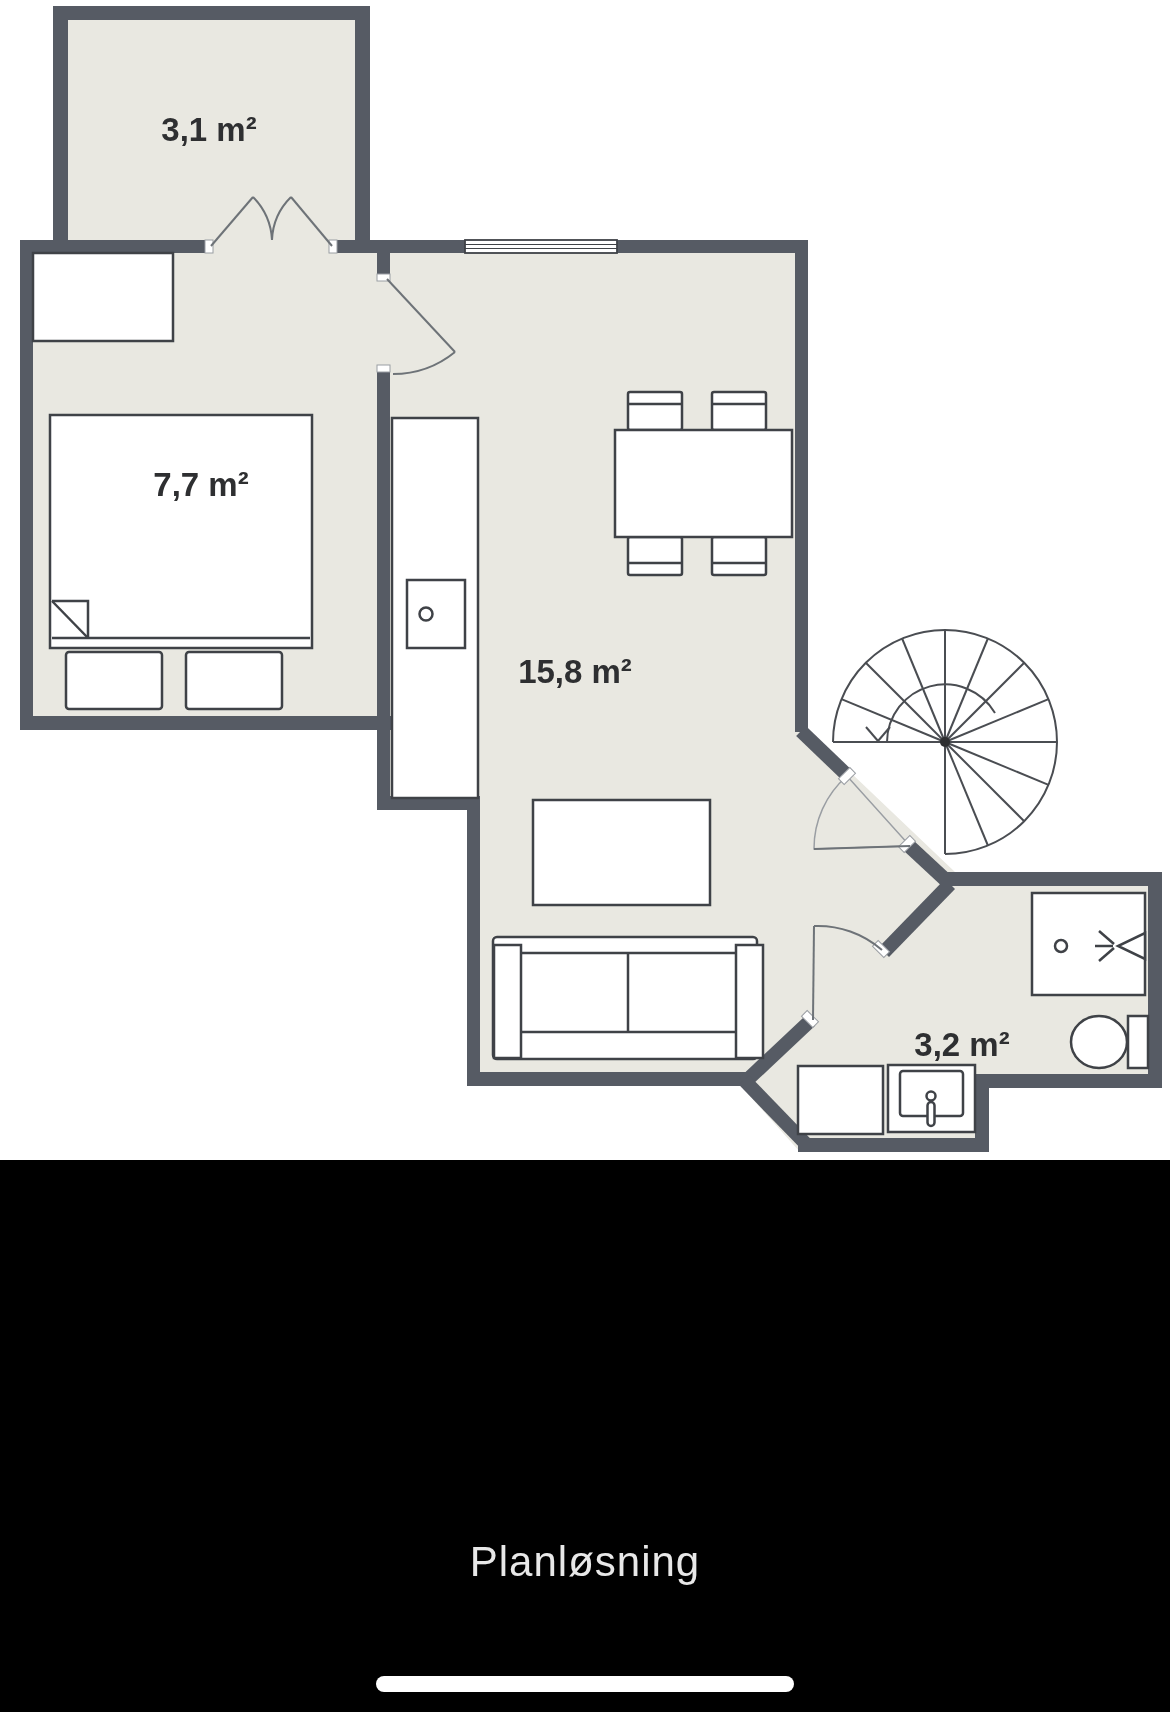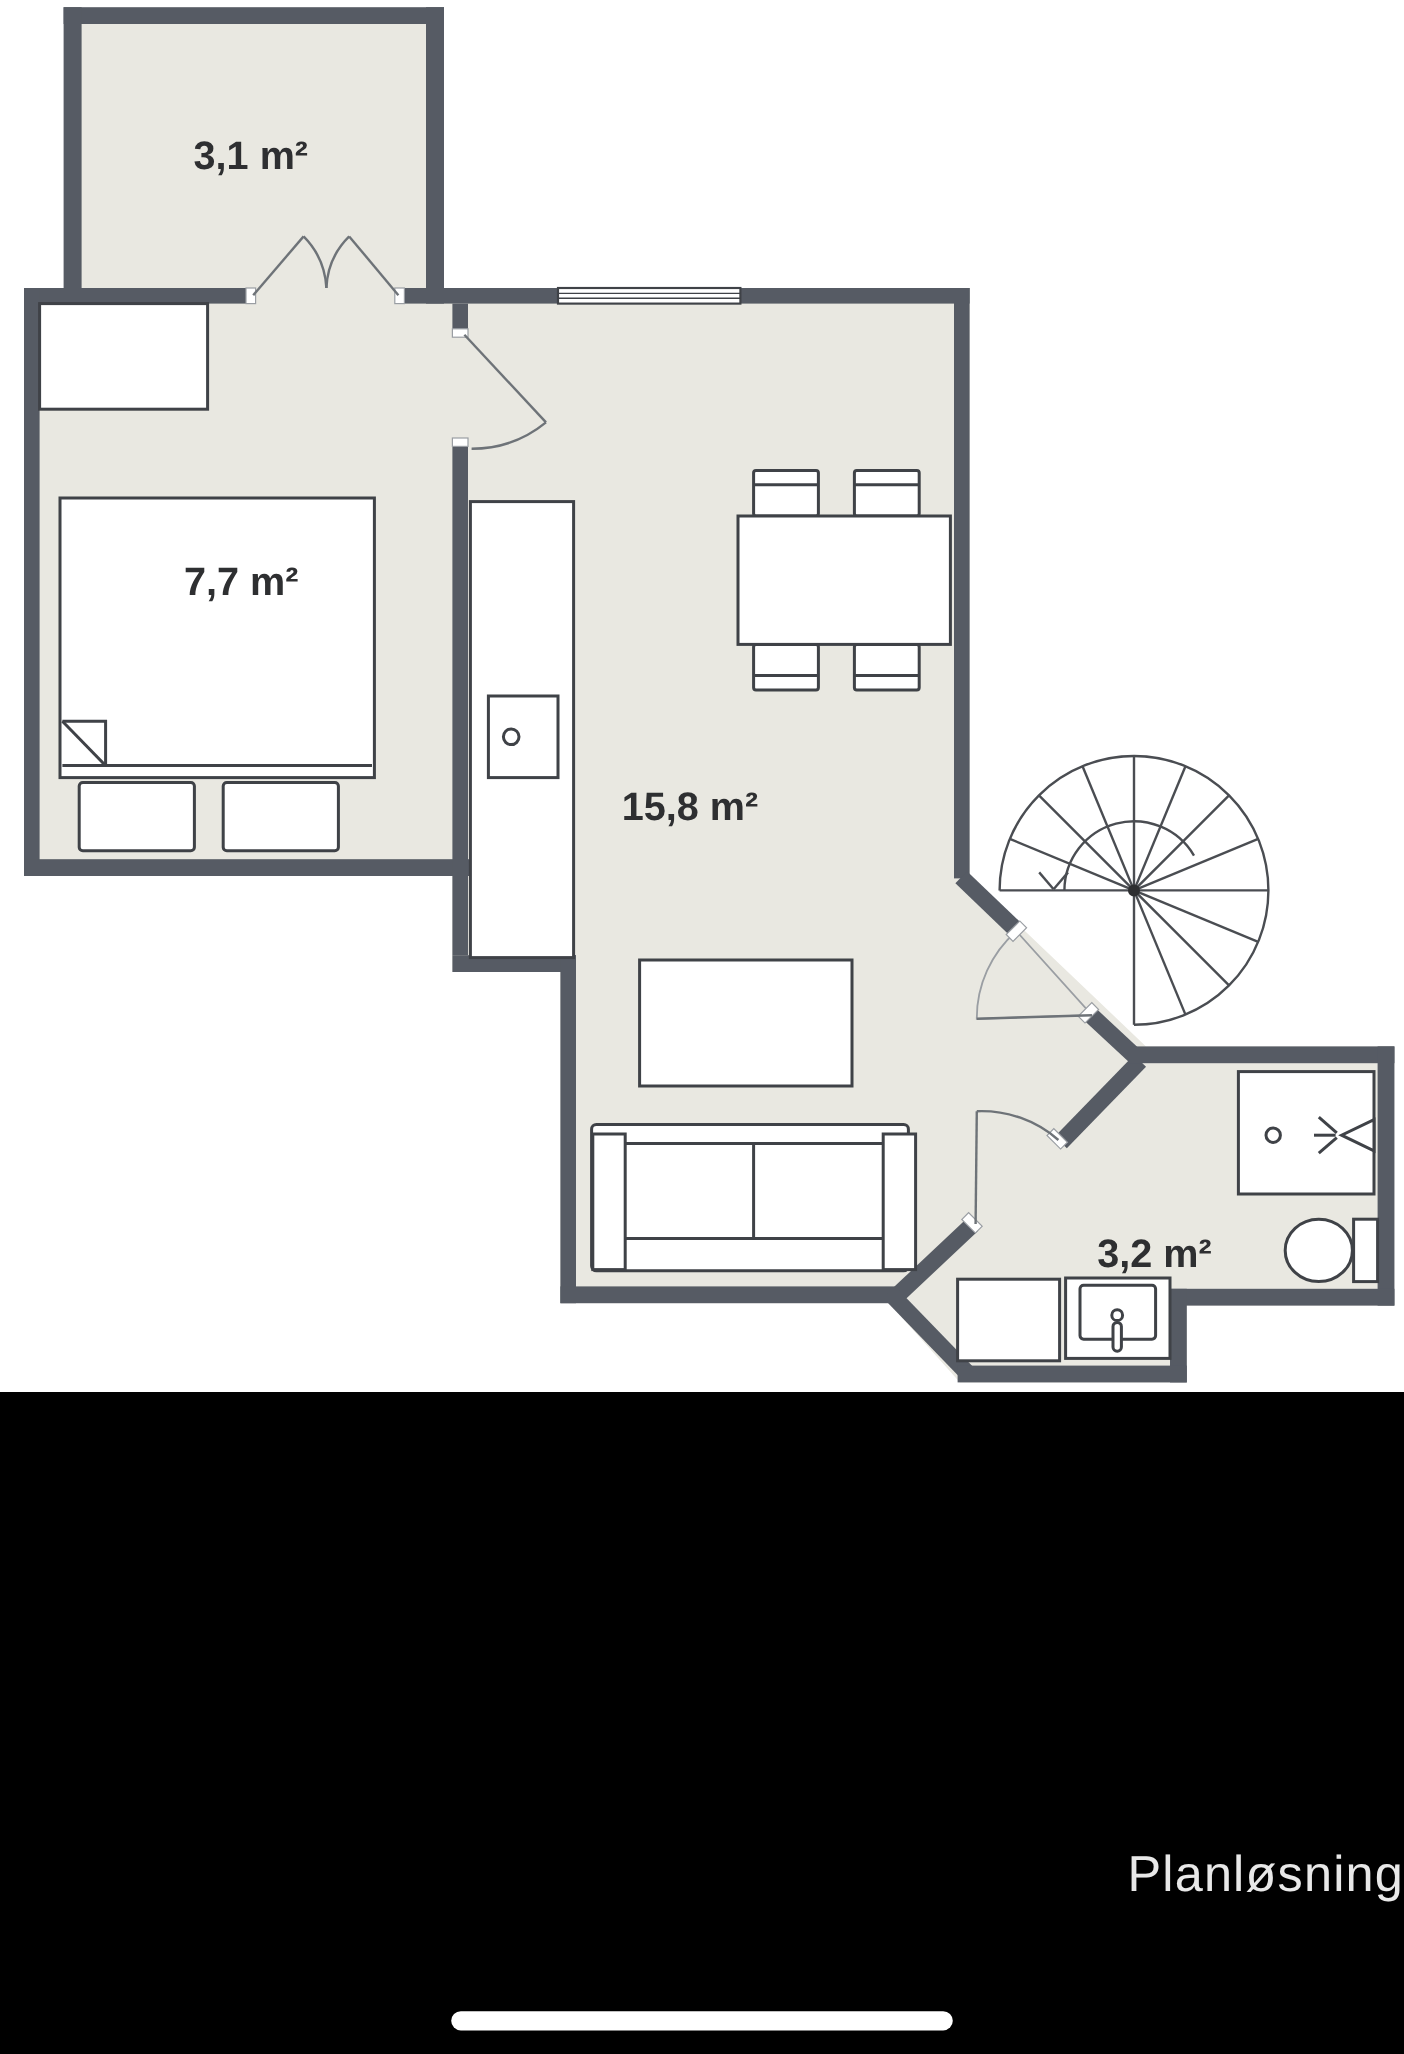--- a/index.html
+++ b/index.html
@@ -5,21 +5,21 @@
   html,body{margin:0;padding:0;background:#fff;}
   #screen{position:relative;width:1170px;height:1712px;background:#ffffff;overflow:hidden;
           font-family:"Liberation Sans", sans-serif;padding-left:25px;}
   #plan-svg{position:absolute;left:0;top:0;}
   .room-label{font-family:"Liberation Sans", sans-serif;font-size:33px;font-weight:700;}
   .thin{fill:none;stroke:#6e7378;stroke-width:2;}
   .furn{stroke:#3f4247;stroke-width:2.5;}
   .furnline{fill:none;stroke:#3f4247;stroke-width:2.5;}
   .stair{fill:none;stroke:#4a4d52;stroke-width:2;}
   #bottom-band{position:absolute;left:0;top:1160px;width:1170px;height:552px;}
-  #caption{position:absolute;left:0;top:378px;width:100%;text-align:right;
+  #caption{position:absolute;left:0;top:378px;width:100%;text-align:center;
            font-size:42px;font-weight:300;letter-spacing:1px;}
   #home-indicator{position:absolute;left:376px;top:516px;width:418px;height:16px;border-radius:9px;}
 </style>
 </head>
 <body>
 
 <div id="screen">
 
   <svg id="plan-svg" width="1170" height="1160" viewBox="0 0 1170 1160">
 

